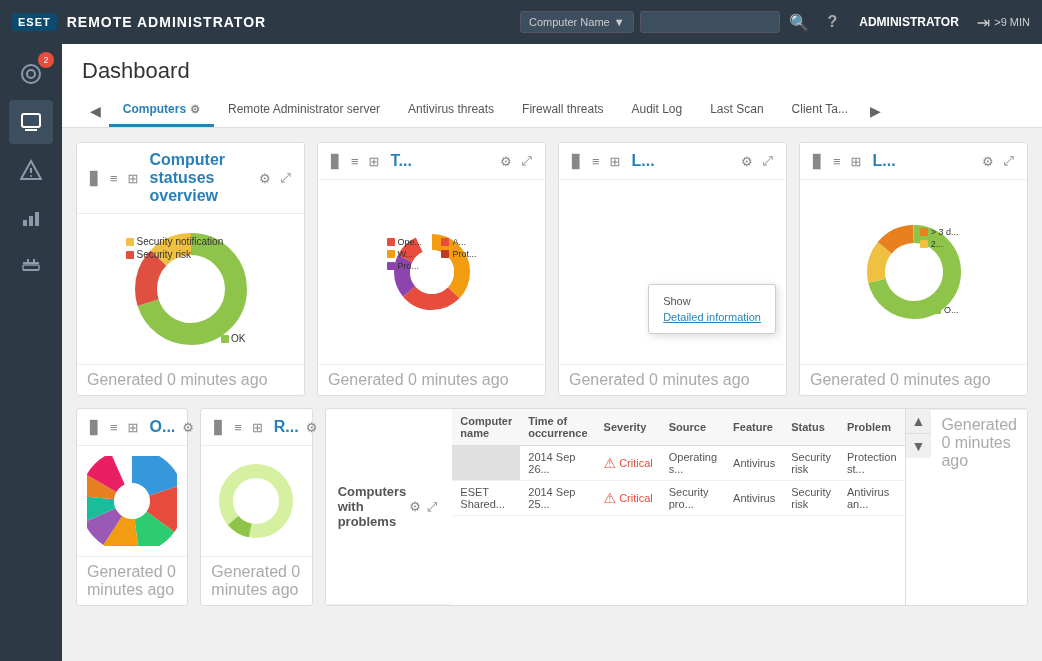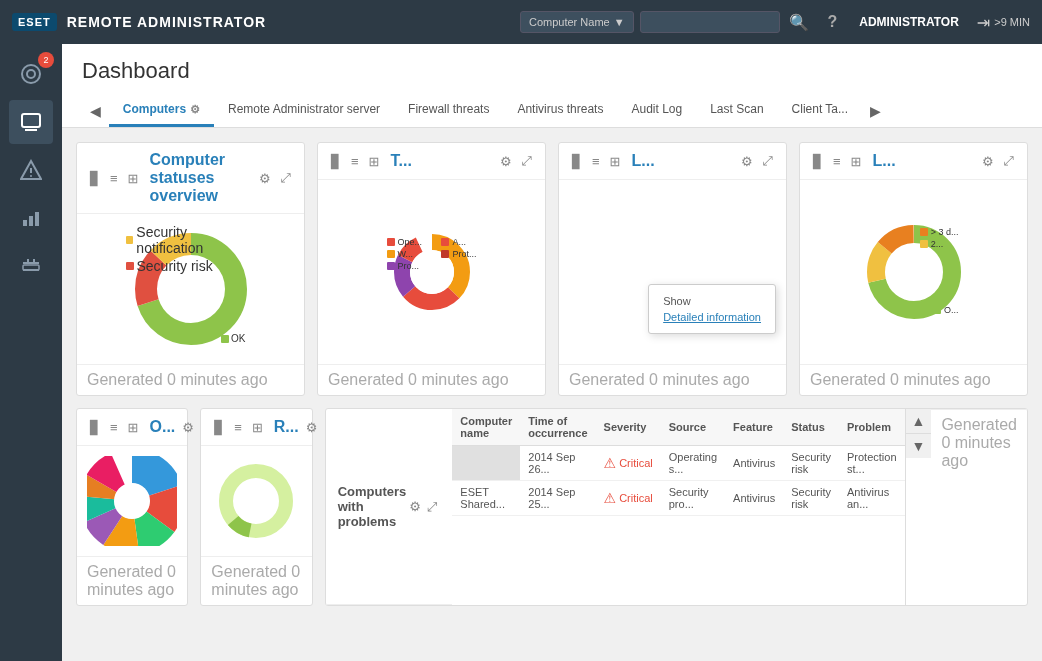--- a/index.html
+++ b/index.html
@@ -419,24 +419,24 @@
       <div class="tabs">
         <button class="tab-arrow">◀</button>
         <div class="tab active">
           <span>Computers</span>
           <span class="tab-settings-icon">⚙</span>
         </div>
         <div class="tab">
           <span>Remote Administrator server</span>
         </div>
         <div class="tab">
+          <span>Antivirus threats</span>
+        </div>
+        <div class="tab">
           <span>Firewall threats</span>
-        </div>
-        <div class="tab">
-          <span>Antivirus threats</span>
         </div>
         <div class="tab">
           <span>Audit Log</span>
         </div>
         <div class="tab">
           <span>Last Scan</span>
         </div>
         <div class="tab">
           <span>Client Ta...</span>
         </div>
@@ -454,21 +454,21 @@
             <button class="widget-icon-btn">▊</button>
             <button class="widget-icon-btn">≡</button>
             <button class="widget-icon-btn">⊞</button>
             <span class="widget-title">Computer statuses overview</span>
             <button class="widget-icon-btn">⚙</button>
             <button class="widget-icon-btn">⤢</button>
           </div>
           <div class="widget-body">
             <div class="donut-container">
 
-              <div style="position:absolute; top:0; left:0; font-size:14px;">
+              <div style="position:absolute; top:12px; left:0; font-size:10px;">
                 <div class="legend-item">
                   <div class="legend-dot" style="background:#f0c040;"></div>
                   <span>Security notification</span>
                 </div>
                 <div class="legend-item">
                   <div class="legend-dot" style="background:#e05040;"></div>
                   <span>Security risk</span>
                 </div>
               </div>
               <svg width="130" height="130" viewBox="0 0 130 130">

